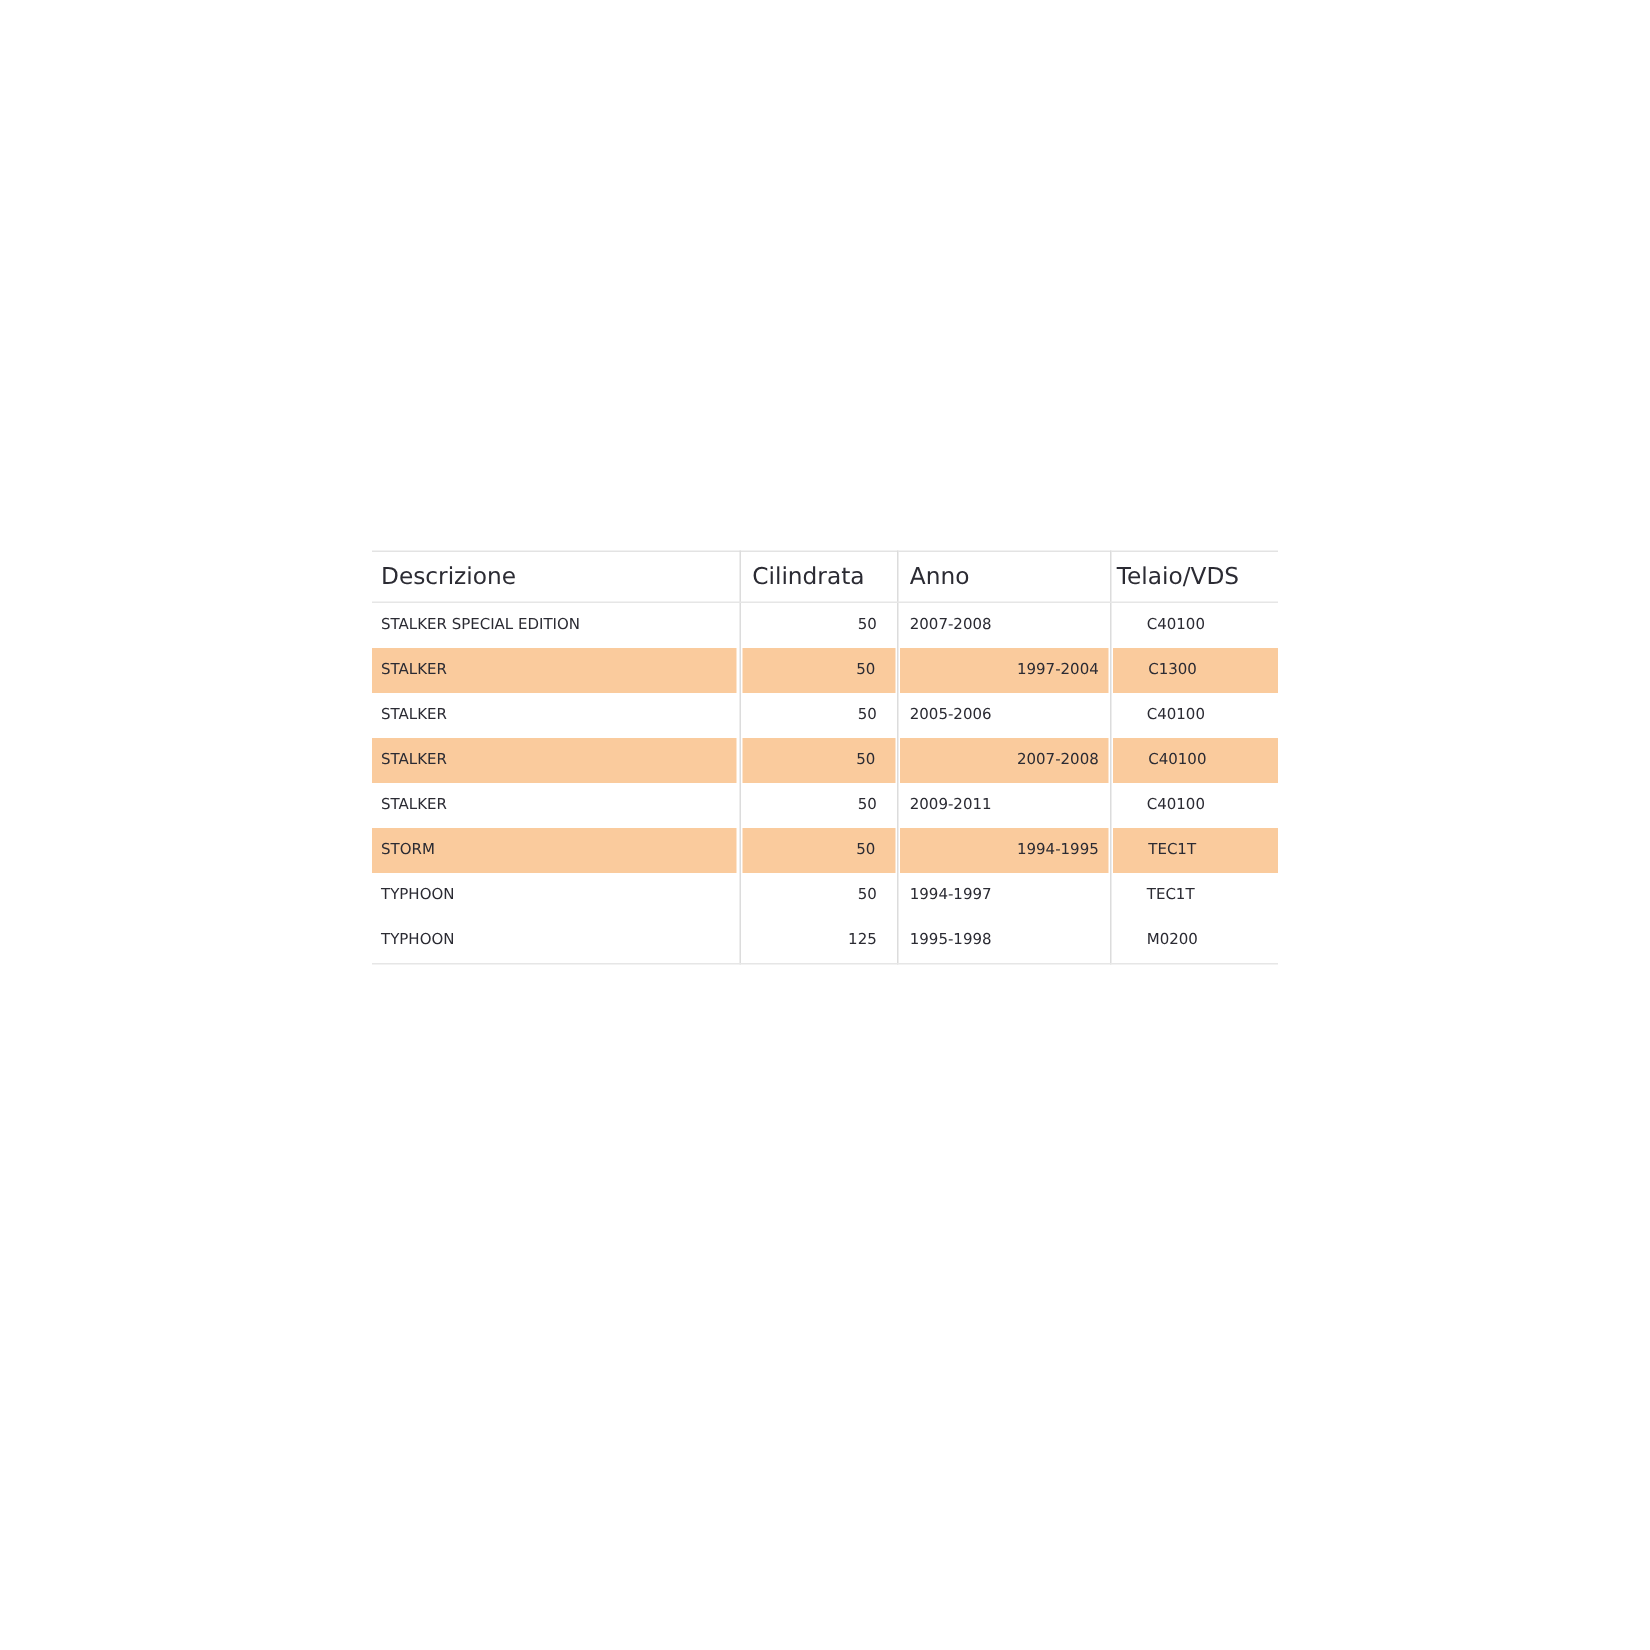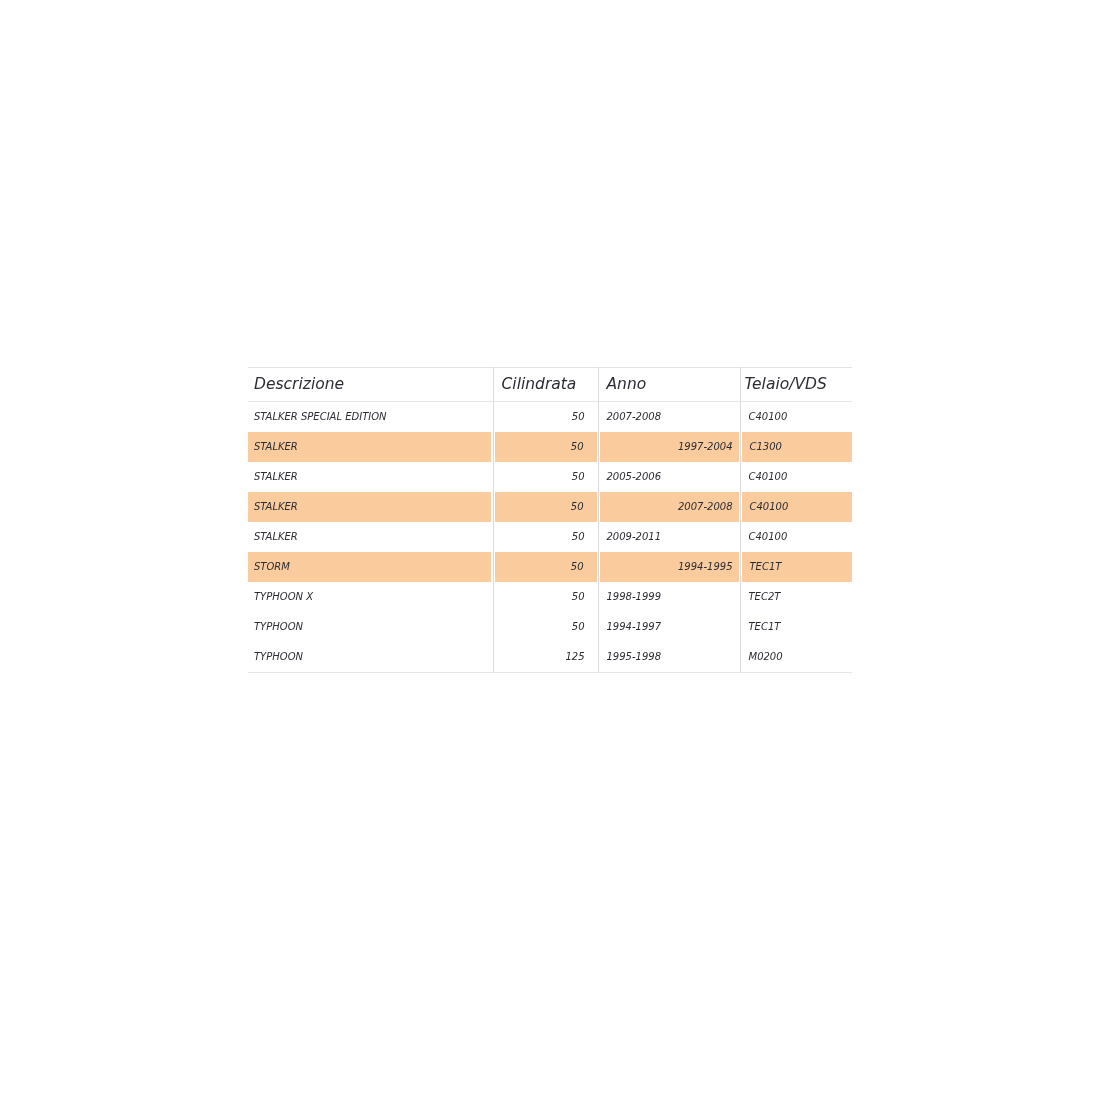--- a/index.html
+++ b/index.html
@@ -42,21 +42,20 @@
   .fitment-table col.c-tel   { width: 112px; }
 
   .fitment-table th,
   .fitment-table td {
     padding: 0;
     margin: 0;
     font-weight: normal;
     vertical-align: middle;
     white-space: nowrap;
     overflow: hidden;
-    font-style: italic;
   }
 
   
   .fitment-table thead tr {
     height: 33px;
   }
   .fitment-table thead th {
     background: #ffffff;
     border-top: 1px solid #e3e3e3;
     border-bottom: 1px solid #e6e6e6;
@@ -124,21 +123,21 @@
   }
 
   
   .align-left   { text-align: left; }
   .align-right  { text-align: right; }
 
   td.col-cil .cell-inner { padding-right: 13px; }
   th.col-cil .head-inner { padding-left: 8px; }
   td.col-anno .cell-inner { padding-left: 8px; }
   th.col-anno .head-inner { padding-left: 8px; }
-  td.col-tel .cell-inner { padding-left: 8px; }
+  td.col-tel .cell-inner { padding-left: 24px; }
   th.col-tel .head-inner { padding-left: 4px; }
   td.col-desc .cell-inner { padding-left: 6px; }
   th.col-desc .head-inner { padding-left: 6px; }
 </style>
 </head>
 <body>
 
 <div id="canvas">
 
   <table class="fitment-table">
@@ -247,34 +246,20 @@
           </td>
           <td class="col-anno align-left">
             <span class="cell-inner">1994-1995</span>
           </td>
           <td class="col-tel align-left">
             <span class="cell-inner">TEC1T</span>
           </td>
         </tr>
         <tr>
           <td class="col-desc align-left">
-            <span class="cell-inner">TYPHOON X</span>
-          </td>
-          <td class="col-cil align-right">
-            <span class="cell-inner">50</span>
-          </td>
-          <td class="col-anno align-left">
-            <span class="cell-inner">1998-1999</span>
-          </td>
-          <td class="col-tel align-left">
-            <span class="cell-inner">TEC2T</span>
-          </td>
-        </tr>
-        <tr>
-          <td class="col-desc align-left">
             <span class="cell-inner">TYPHOON</span>
           </td>
           <td class="col-cil align-right">
             <span class="cell-inner">50</span>
           </td>
           <td class="col-anno align-left">
             <span class="cell-inner">1994-1997</span>
           </td>
           <td class="col-tel align-left">
             <span class="cell-inner">TEC1T</span>

